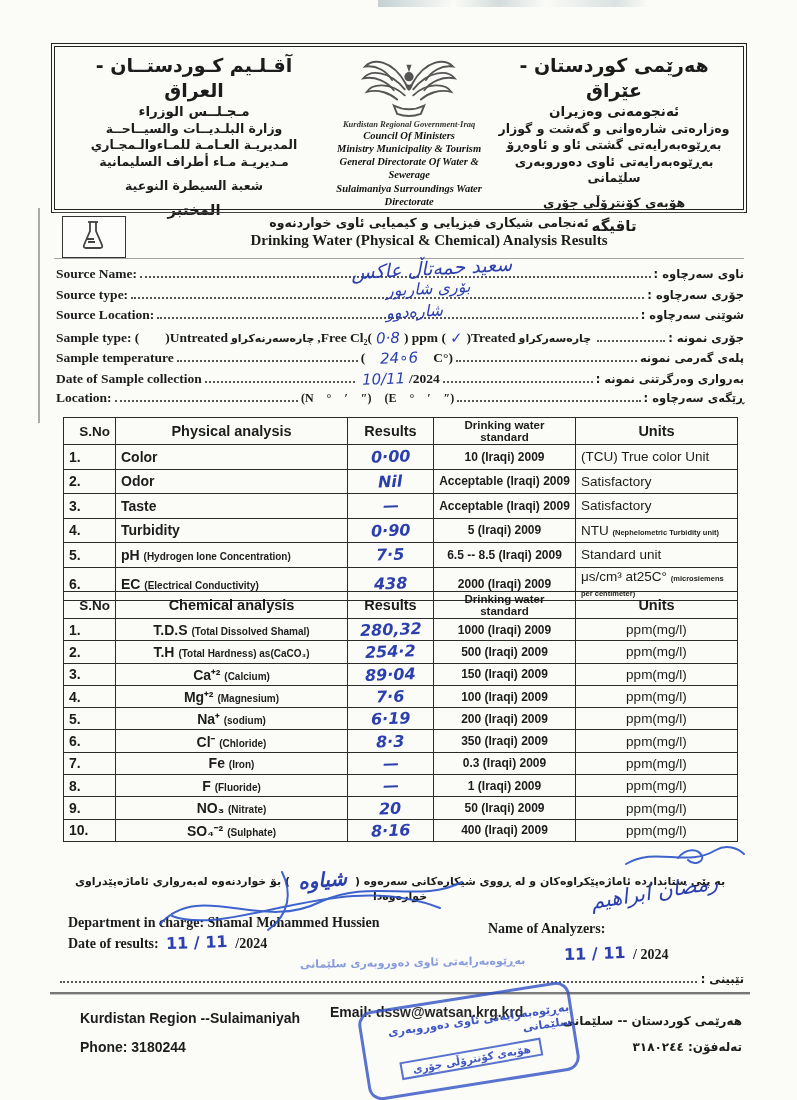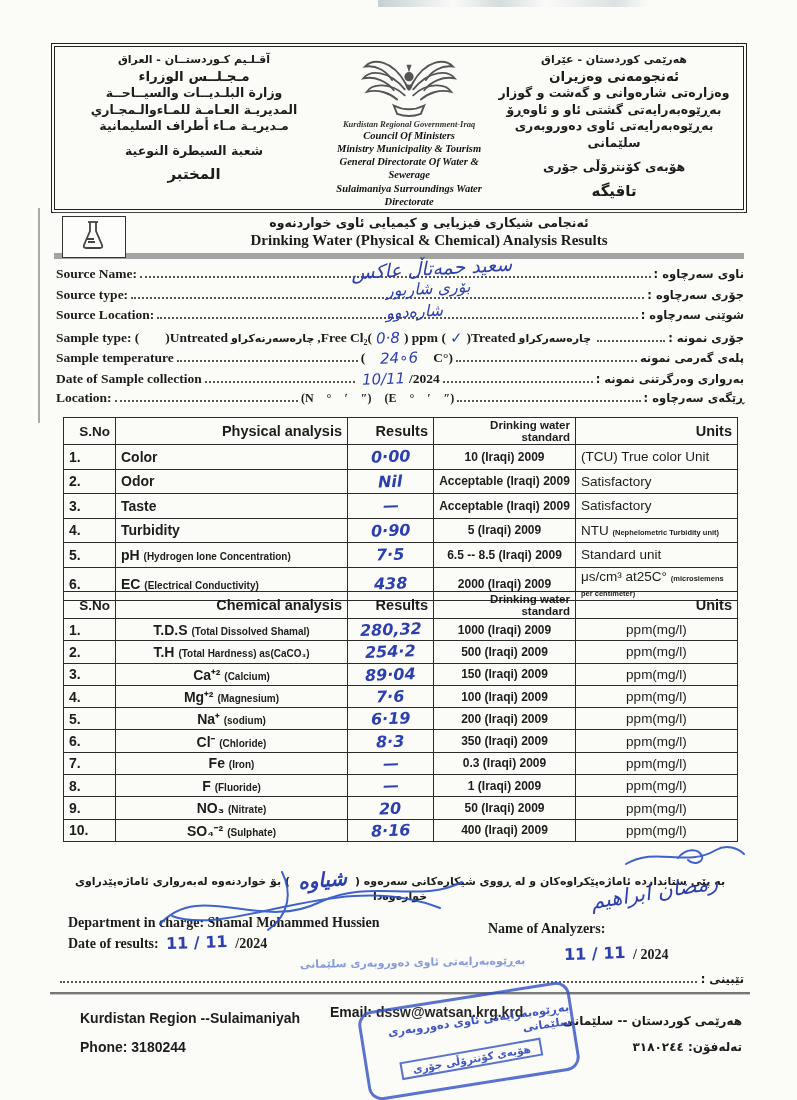--- a/index.html
+++ b/index.html
@@ -12,33 +12,33 @@
 
   
   .header-box{position:absolute;top:46px;left:54px;width:690px;height:164px;
     border:1.5px solid #222;outline:1.5px solid #222;outline-offset:2.5px;
     display:flex;box-sizing:border-box;padding:6px 8px 2px;}
   .hdr-col{flex:1;}
   .hdr-ar{flex:0 0 39%;direction:rtl;text-align:center;font-family:"DejaVu Sans",sans-serif;font-weight:bold;}
   .hdr-ku{flex:0 0 36%;direction:rtl;text-align:center;font-family:"DejaVu Sans",sans-serif;font-weight:bold;}
   .hdr-center{flex:1;text-align:center;position:relative;}
   .hl{line-height:1.32;}
-  .hdr-ar .l1,.hdr-ku .l1{font-size:11px;}
+  .hdr-ar .l1,.hdr-ku .l1{font-size:19px;}
   .hdr-ar .l2,.hdr-ku .l2{font-size:13.5px;}
   .hdr-ar .l3,.hdr-ku .l3{font-size:12.5px;}
   .hdr-ar .l4,.hdr-ku .l4{font-size:12.5px;}
   .hdr-ar .l5,.hdr-ku .l5{font-size:12.5px;}
   .hdr-ar .l6,.hdr-ku .l6{font-size:12.5px;margin-top:8px;}
   .hdr-ar .l7,.hdr-ku .l7{font-size:15px;margin-top:6px;}
   .logo-caption{font-family:"Liberation Serif",serif;font-style:italic;font-weight:bold;font-size:8.5px;margin-top:-4px;color:#333;}
   .eng-line{font-family:"Liberation Serif",serif;font-style:italic;font-weight:bold;font-size:10.5px;line-height:1.25;color:#111;}
 
   
   .title-strip{position:absolute;top:212px;left:54px;width:690px;height:47px;
-    border-bottom:6px solid #a3a3a3;border-top:1px solid #444;box-sizing:border-box;}
+    border-bottom:1px solid #a3a3a3;border-top:1px solid #444;box-sizing:border-box;}
   .flask-box{position:absolute;left:8px;top:3px;width:62px;height:40px;border:1.6px solid #333;background:#fdfdfb;
     display:flex;align-items:center;justify-content:center;}
   .titles{position:absolute;left:90px;right:30px;top:2px;text-align:center;}
   .title-ku{direction:rtl;font-family:"DejaVu Sans",sans-serif;font-weight:bold;font-size:12.5px;}
   .title-en{font-family:"Liberation Serif",serif;font-weight:bold;font-size:15px;margin-top:2px;}
 
   
   .form-section{position:absolute;top:266px;left:56px;width:688px;}
   .fr{display:flex;align-items:baseline;height:20.6px;position:relative;white-space:nowrap;}
   .en-label{font-family:"Liberation Serif",serif;font-weight:bold;font-size:13.5px;}
@@ -52,21 +52,21 @@
   .hw-srctype{top:13px;left:330px;font-size:16px;letter-spacing:1px;}
   .hw-srcloc{top:36px;left:330px;font-size:16px;}
   .hw-inline{display:inline-block;font-size:15px;transform:rotate(-2deg);margin:0 4px;position:relative;top:1px;}
 
   
   table.analysis{position:absolute;left:63px;width:674px;border-collapse:collapse;table-layout:fixed;
     background:transparent;}
   #physical-table{top:417px;}
   #chemical-table{top:591px;}
   table.analysis th,table.analysis td{border:1.7px solid #2b2b2b;padding:1px 5px;box-sizing:border-box;overflow:hidden;}
-  table.analysis thead th{font-weight:bold;font-size:14.5px;height:27px;text-align:right;}
+  table.analysis thead th{font-weight:bold;font-size:14.5px;height:27px;}
   table.analysis thead th:nth-child(1){font-size:13.5px;text-align:right;}
   table.analysis thead th:nth-child(4){font-size:11.5px;}
   col.w1{width:52px;}col.w2{width:232px;}col.w3{width:86px;}col.w4{width:142px;}col.w5{width:162px;}
   .c-sno{font-size:14px;font-weight:bold;text-align:left;padding-left:10px;}
   .c-name{font-size:14px;}
   .c-name.tl{text-align:left;} .c-name.tc{text-align:center;}
   .nm{font-weight:bold;font-weight:600;}
   .nsub{font-size:10px;font-weight:bold;}
   .c-res{text-align:center;}
   .res-hw{display:inline-block;font-size:16px;font-weight:bold;transform:rotate(-2deg);}

